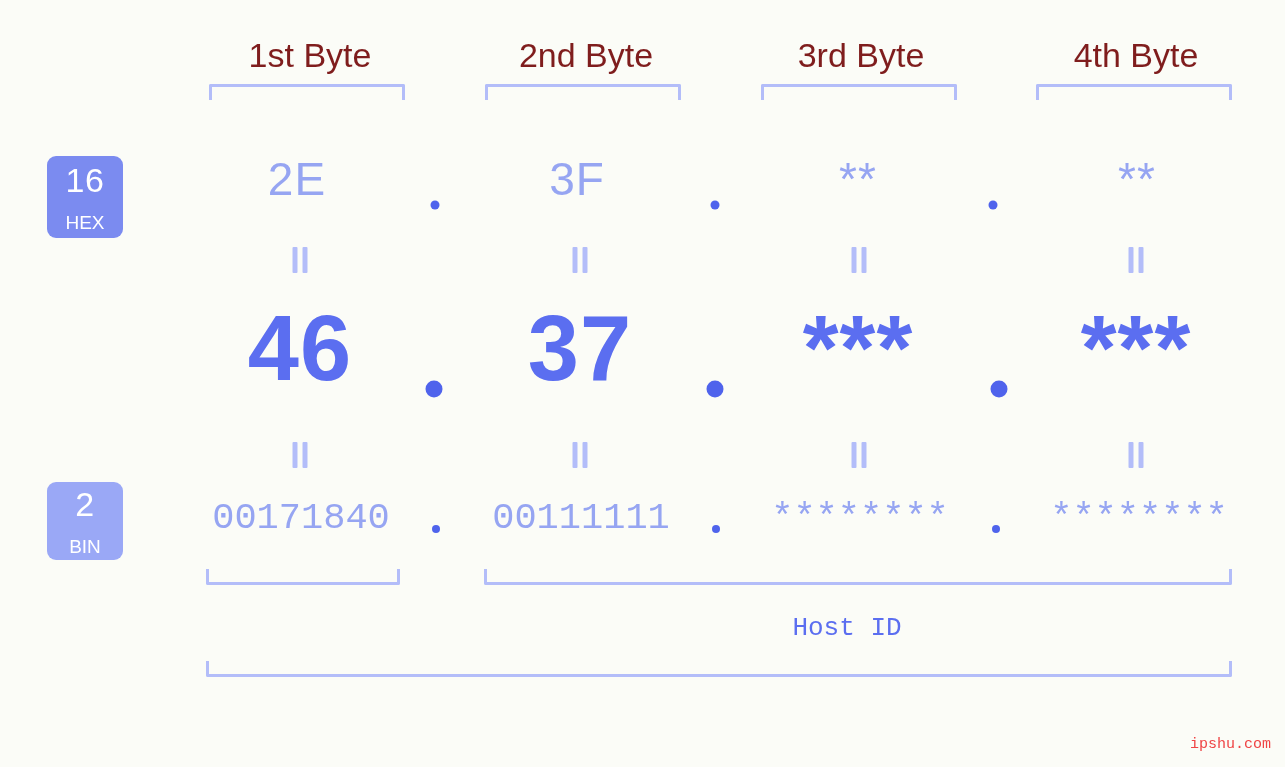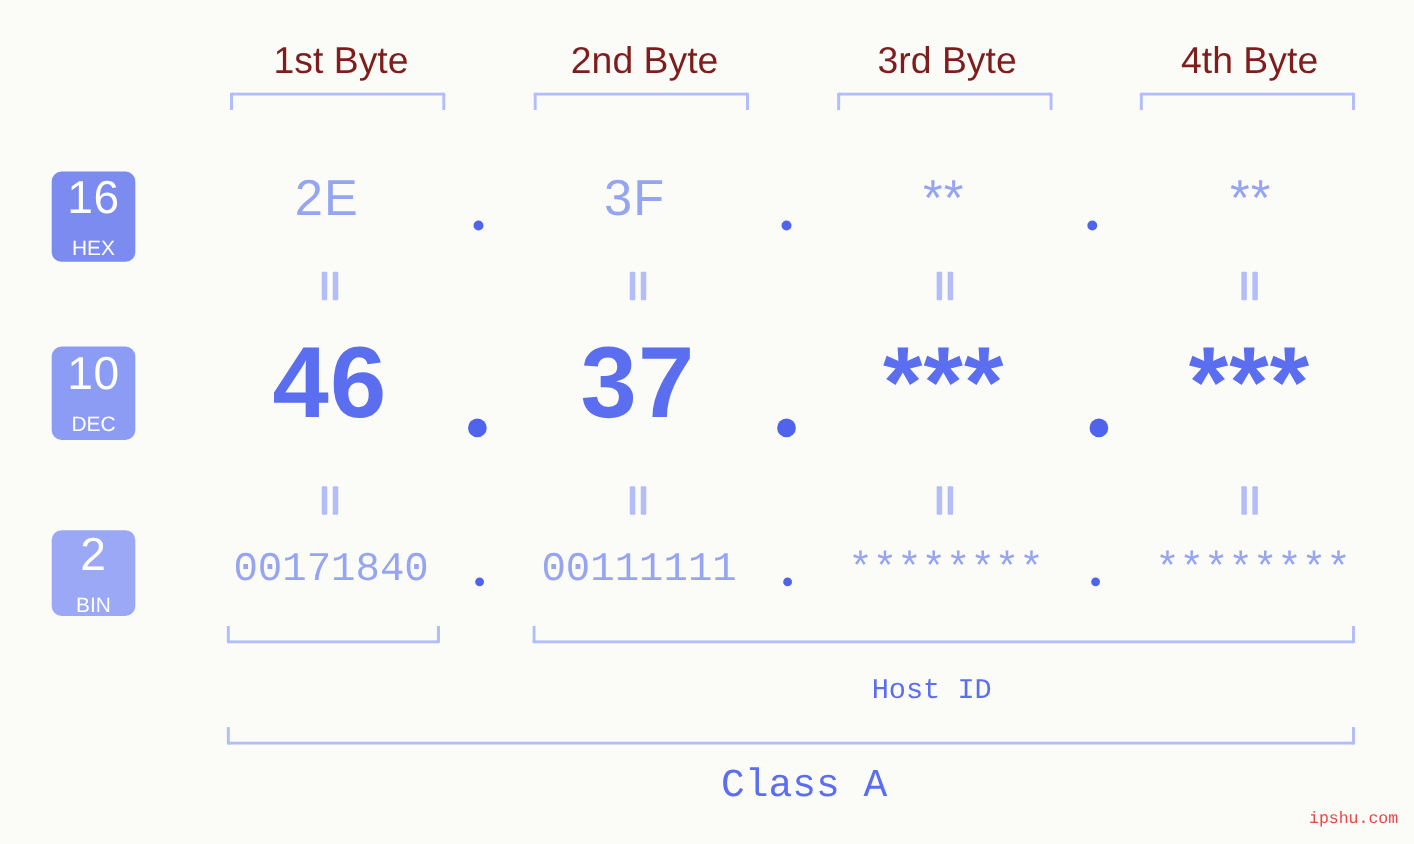--- a/index.html
+++ b/index.html
@@ -47,21 +47,21 @@
     width:76px;
     border-radius:9px;
     color:#ffffff;
     display:flex;
     flex-direction:column;
     align-items:center;
     justify-content:center;
     line-height:1;
     box-sizing:border-box;
   }
-  .badge .num{font-size:42px;font-weight:400;letter-spacing:.5px;}
+  .badge .num{font-size:34px;font-weight:400;letter-spacing:.5px;}
   .badge .nm{font-size:19px;font-weight:400;margin-top:16px;}
 
   
   .val{
     position:absolute;
     transform:translateX(-50%);
     white-space:nowrap;
     text-align:center;
   }
   .hex-row .val{
@@ -173,24 +173,20 @@
     </div>
   <div class="eq" style="left:859px;top:247px;">
       <span></span>
       <span></span>
     </div>
   <div class="eq" style="left:1136px;top:247px;">
       <span></span>
       <span></span>
     </div>
 
-  <div class="badge" style="left:47px;top:315px;height:85px;background:#8c9bf3;">
-    <span class="num">10</span>
-    <span class="nm">DEC</span>
-  </div>
   <div class="dec-row">
     <div class="val" style="left:300px;top:296px;">46</div>
     <div class="val" style="left:580px;top:296px;">37</div>
     <div class="val" style="left:858px;top:296px;">***</div>
     <div class="val" style="left:1136px;top:296px;">***</div>
     <div class="dot dec" style="left:434px;top:389px;"></div>
     <div class="dot dec" style="left:715px;top:389px;"></div>
     <div class="dot dec" style="left:999px;top:389px;"></div>
   </div>
 
@@ -224,17 +220,16 @@
     <div class="dot bin" style="left:716px;top:529px;"></div>
     <div class="dot bin" style="left:996px;top:529px;"></div>
   </div>
 
   <div class="bracket-up" style="left:206px;top:569px;width:194px;"></div>
   <div class="bracket-up" style="left:484px;top:569px;width:748px;"></div>
 
   <div class="idlabel" style="left:847px;top:613px;">Host ID</div>
 
   <div class="bracket-up" style="left:206px;top:661px;width:1026px;"></div>
-  <div class="classlabel" style="left:731px;top:694px;">Class A</div>
 
   <div class="watermark">ipshu.com</div>
 
 </div>
 
 </body></html>

